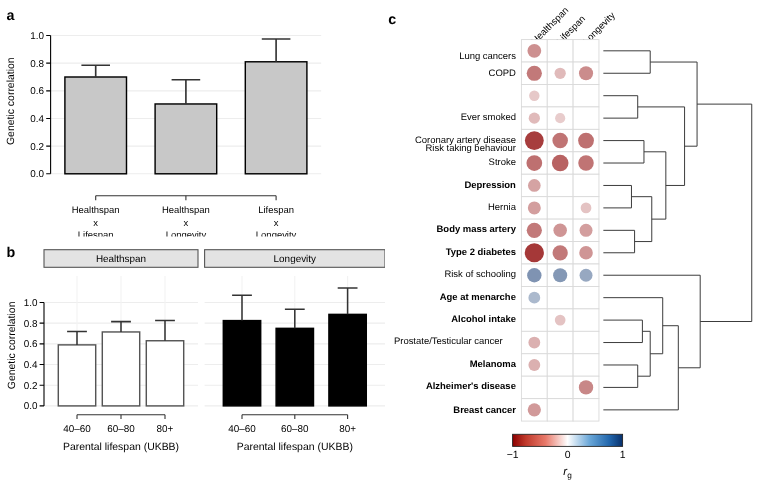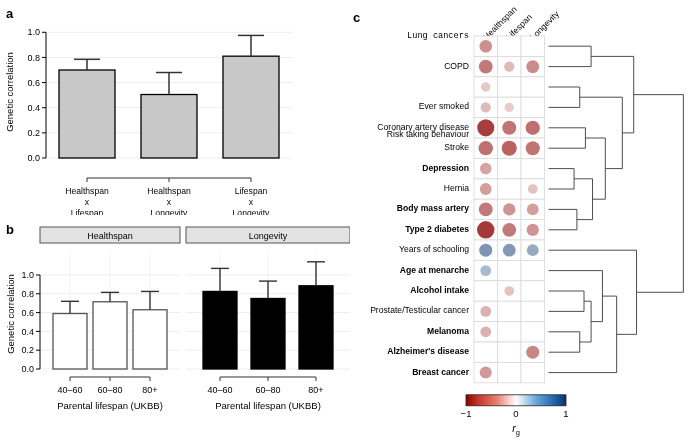--- a/index.html
+++ b/index.html
@@ -140,34 +140,34 @@
     <text x="220" y="174" text-anchor="middle" font-size="9">40–60</text>
     <text x="268" y="174" text-anchor="middle" font-size="9">60–80</text>
     <text x="316" y="174" text-anchor="middle" font-size="9">80+</text>
     <text x="268" y="190" text-anchor="middle" font-size="9.5">Parental lifespan (UKBB)</text>
   </svg>
 
 <div id="panelC">
   <div class="panel-letter" style="left:3px;top:10px;">c</div>
 
   <div id="cLabels">
-      <div class="rowlabel" style="top: 32px; right: 231px; font-family: Liberation Mono, monospace;">Lung cancers</div>
+      <div class="rowlabel" style="top: 47px; right: 231px;">Lung cancers</div>
       <div class="rowlabel" style="top: 61.6px; right: 231px;">COPD</div>
       <div class="rowlabel" style="top: 82px; right: 231px; margin-top: 48px;">Risk taking behaviour</div>
       <div class="rowlabel" style="top: 102.4px; right: 231px;">Ever smoked</div>
       <div class="rowlabel" style="top: 122.8px; right: 231px;">Coronary artery disease</div>
       <div class="rowlabel" style="top: 143.2px; right: 231px;">Stroke</div>
       <div class="rowlabel b" style="top: 163.6px; right: 231px;">Depression</div>
       <div class="rowlabel" style="top: 184px; right: 231px;">Hernia</div>
       <div class="rowlabel b" style="top: 204.4px; right: 231px;">Body mass artery</div>
       <div class="rowlabel b" style="top: 224.8px; right: 231px;">Type 2 diabetes</div>
-      <div class="rowlabel" style="top: 245.2px; right: 231px;">Years of schooling</div>
+      <div class="rowlabel" style="top: 245.2px; right: 231px;">Risk of schooling</div>
       <div class="rowlabel b" style="top: 265.6px; right: 231px;">Age at menarche</div>
       <div class="rowlabel b" style="top: 286px; right: 231px; text-align: right;">Alcohol intake</div>
-      <div class="rowlabel" style="top: 306.4px; right: 231px;">Prostate/Testicular cancer</div>
+      <div class="rowlabel" style="top: 306.4px; right: 243px;">Prostate/Testicular cancer</div>
       <div class="rowlabel b" style="top: 326.8px; right: 231px; text-align: right;">Melanoma</div>
       <div class="rowlabel b" style="top: 347.2px; right: 231px;">Alzheimer's disease</div>
       <div class="rowlabel b" style="top: 367.6px; right: 231px;">Breast cancer</div>
     </div>
   <div id="cCols">
       <div class="collabel" style="left: 137.75px; top: 32px;">Healthspan</div>
       <div class="collabel" style="left: 161.25px; top: 32px;">Lifespan</div>
       <div class="collabel" style="left: 184.75px; top: 32px;">Longevity</div>
     </div>
 

